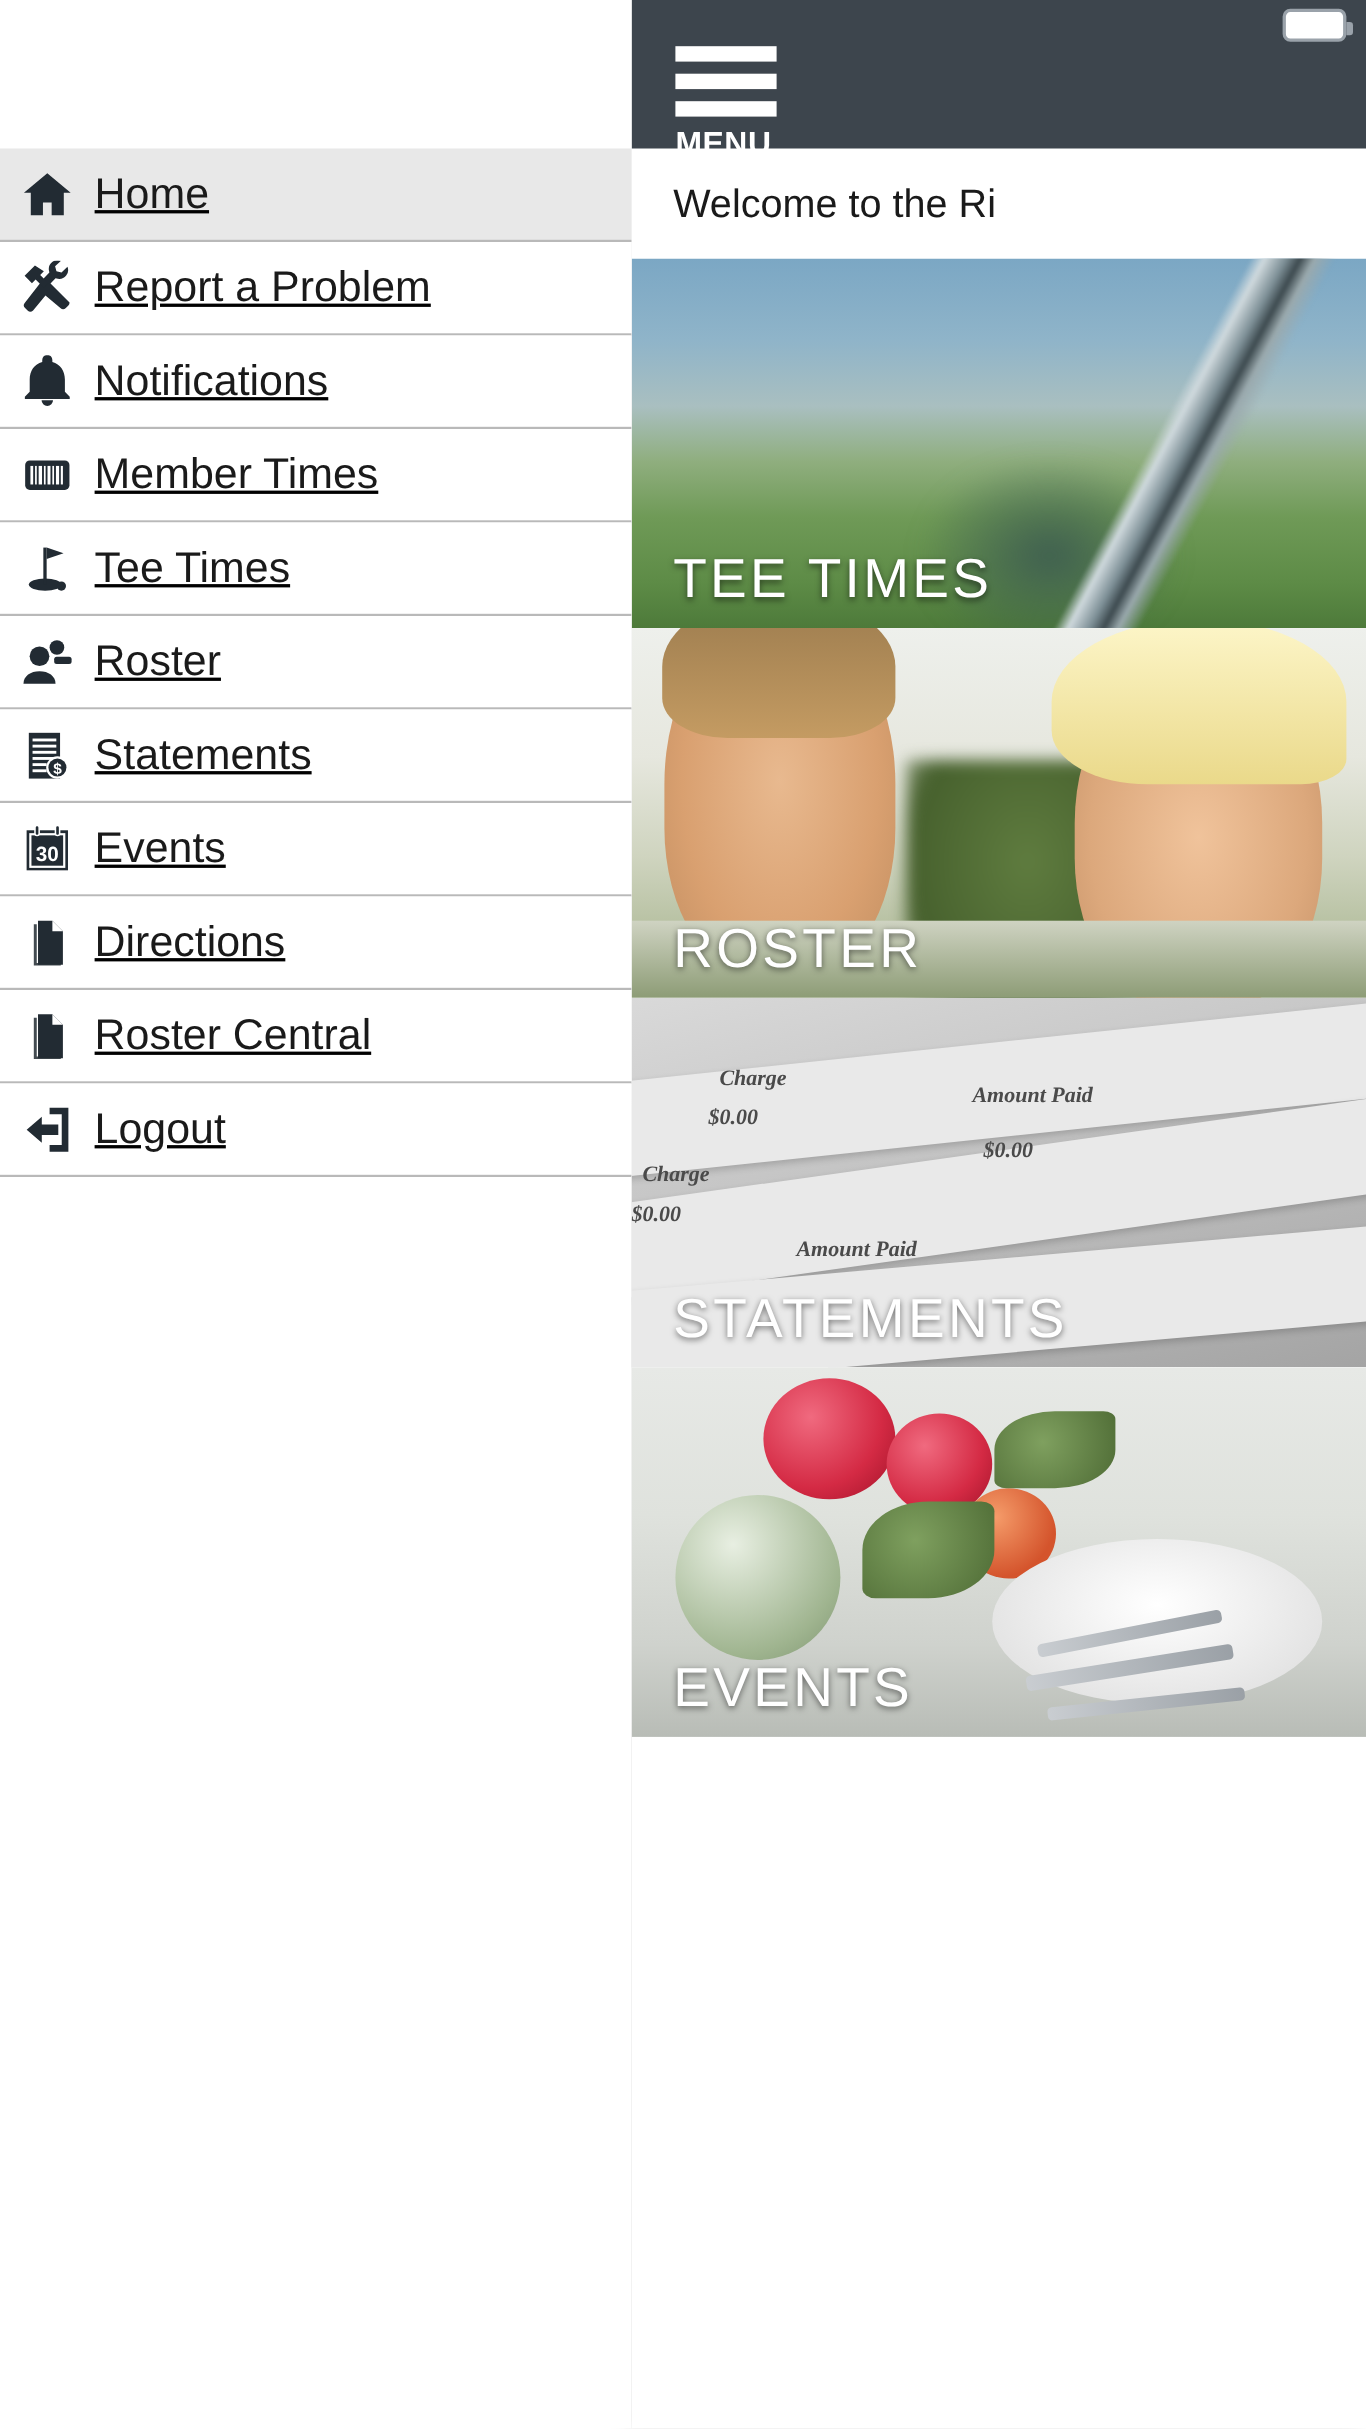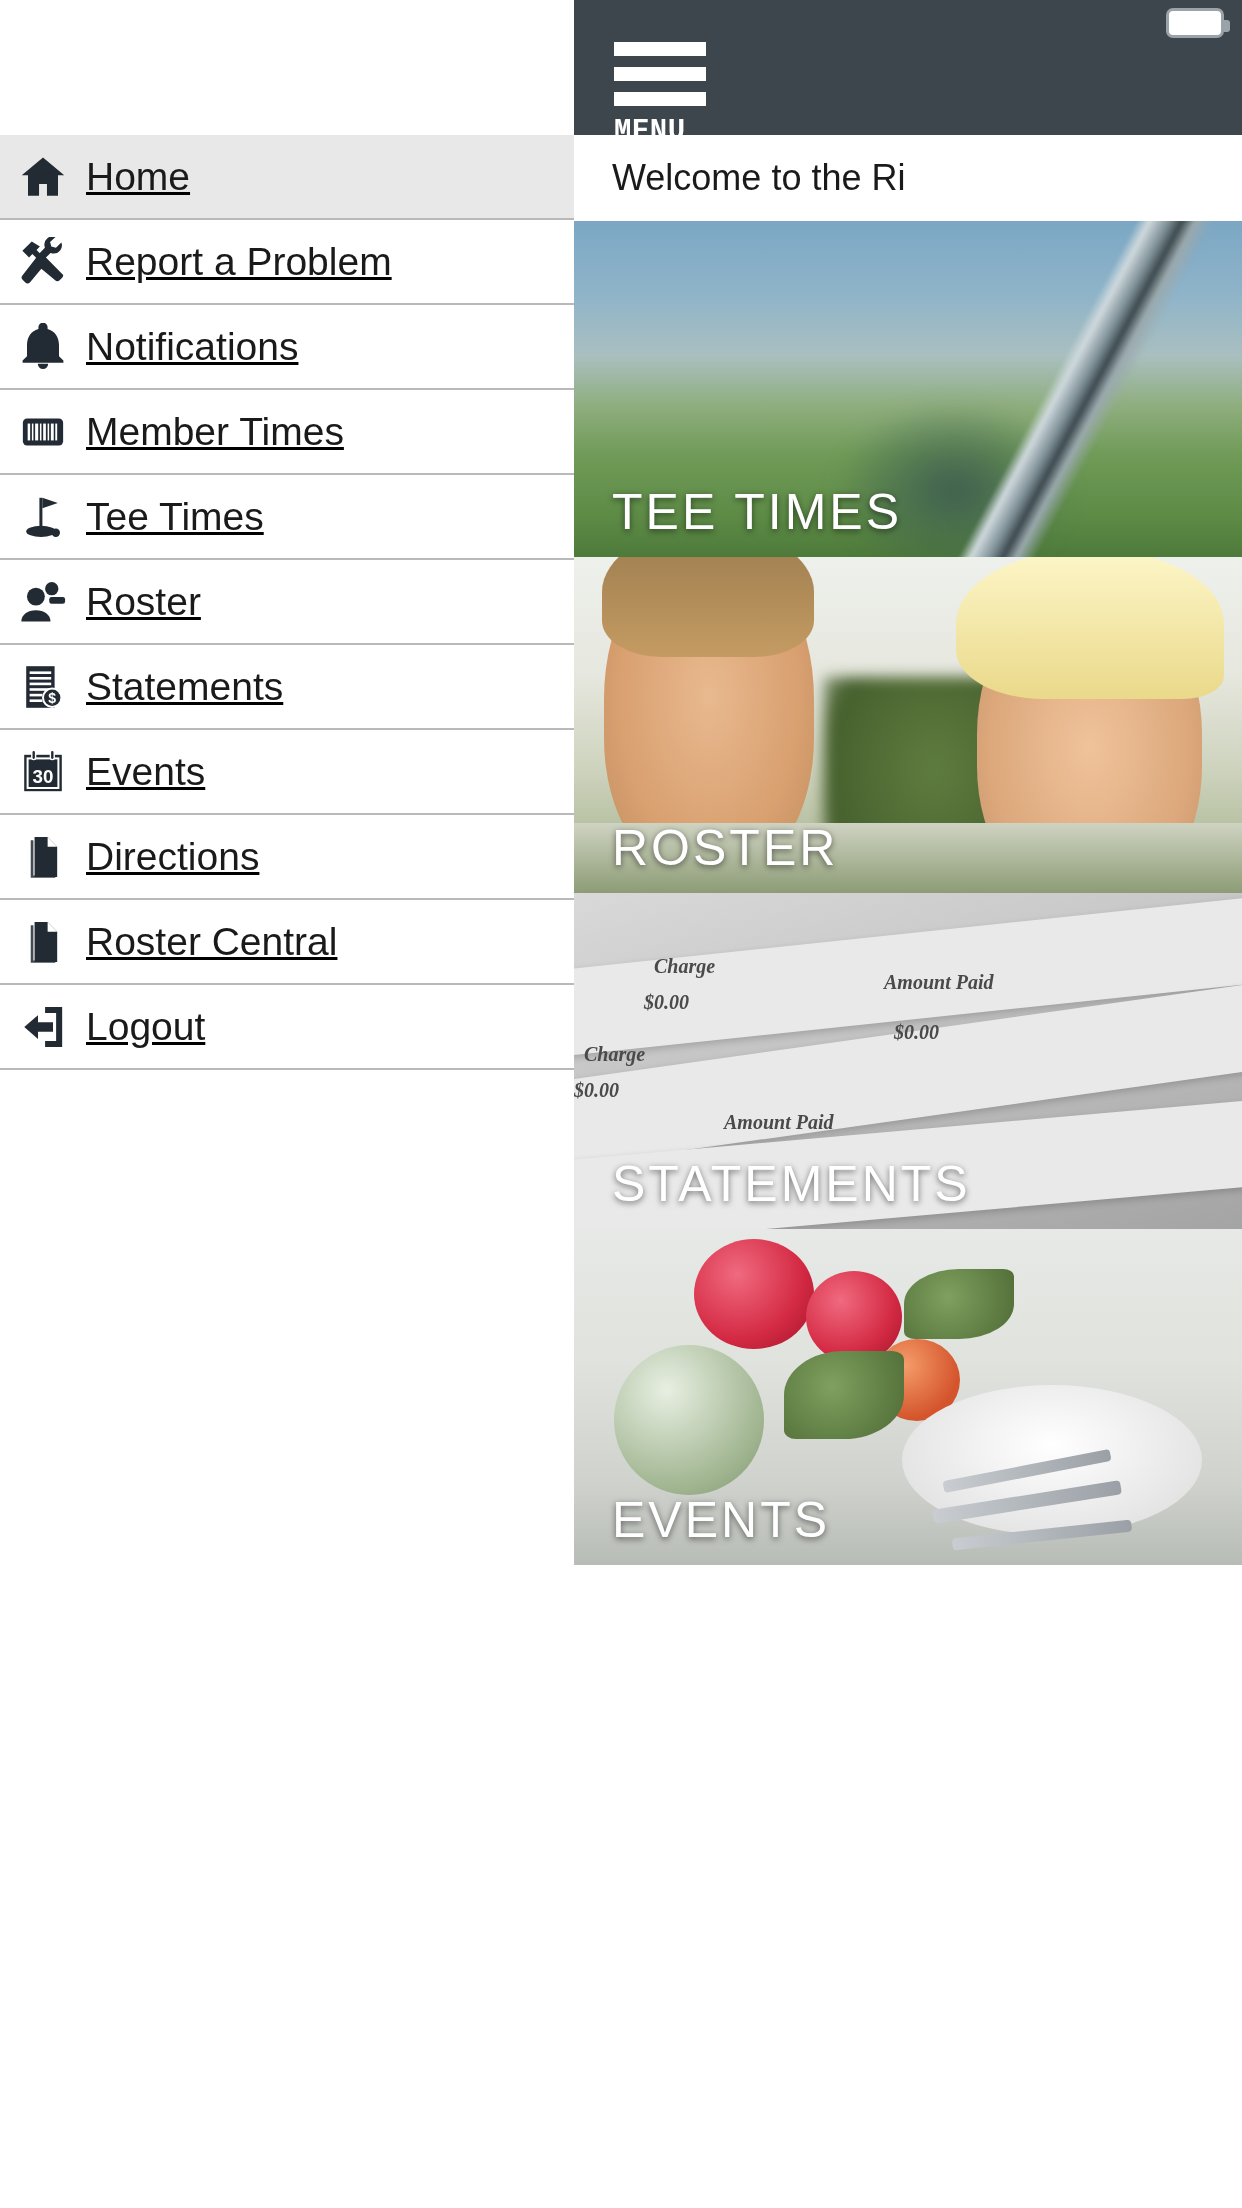--- a/index.html
+++ b/index.html
@@ -9,36 +9,36 @@
   #app { position:relative; width:1242px; height:2208px; overflow:hidden; background:#fff; }
 
   
   #content-screen {
     position:absolute; left:574px; top:0; width:668px; height:2208px;
     background:#ffffff; overflow:hidden;
     box-shadow:-6px 0 14px rgba(0,0,0,.28);
   }
 
   
-  #topbar { position:relative; width:100%; height:135px; background:#3d454d;font-family:Liberation Mono, monospace; }
+  #topbar { position:relative; width:100%; height:135px; background:#3d454d; }
   #statusbar { position:absolute; top:0; left:0; right:0; height:40px; }
   #battery { position:absolute; right:18px; top:8px; width:58px; height:30px;
     border:3px solid #9aa2aa; border-radius:7px; background:#fff; }
   #battery:after { content:""; position:absolute; right:-9px; top:9px; width:6px; height:12px;
     background:#9aa2aa; border-radius:0 3px 3px 0; }
 
   #menu-button { position:absolute; left:40px; top:42px; width:130px;
     display:flex; flex-direction:column; align-items:flex-start; cursor:pointer; }
   #menu-button .bar { width:92px; height:14px; background:#ffffff; margin-bottom:11px; }
   #menu-button .bar:last-of-type { margin-bottom:2px; }
   #menu-label { color:#ffffff; font-size:29px; font-weight:bold; letter-spacing:.5px;
     line-height:1; }
 
   
-  #welcome-strip { height:86px; background:#ffffff; display:flex; align-items:center;
+  #welcome-strip { height:100px; background:#ffffff; display:flex; align-items:center;
     padding-left:38px; overflow:hidden; white-space:nowrap; }
   #welcome-text { font-size:36px; color:#1a1a1a; }
 
   
   .tile { position:relative; width:100%; height:336px; overflow:hidden; cursor:pointer; }
   .tile .caption { position:absolute; left:38px; bottom:16px; color:#ffffff;
     font-size:50px; letter-spacing:3px; white-space:nowrap;
     text-shadow:0 2px 6px rgba(0,0,0,.55); }
 
   

